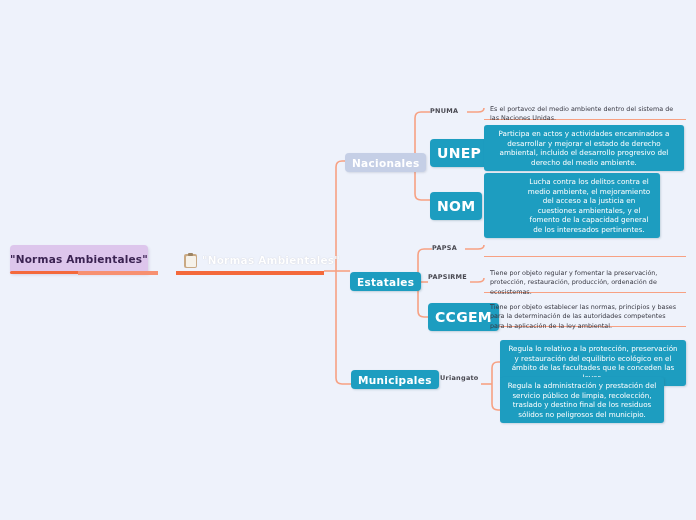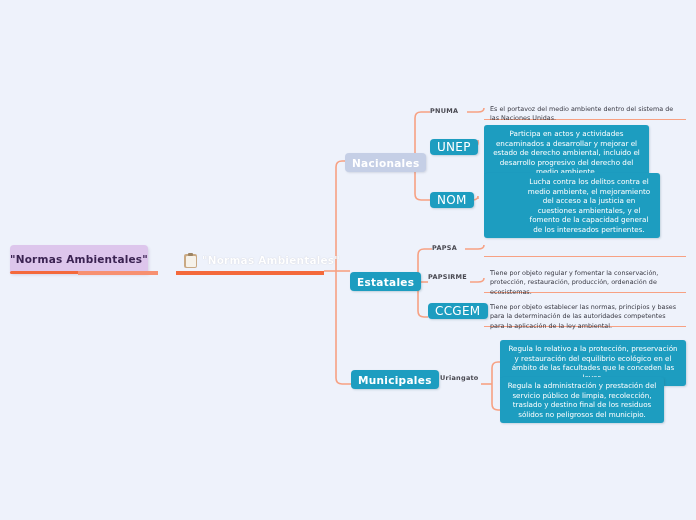--- a/index.html
+++ b/index.html
@@ -143,23 +143,23 @@
     white-space: nowrap;
   }
   .pill-l1 {
     height: 19px;
     font-size: 10.5px;
     font-weight: bold;
     letter-spacing: .3px;
     justify-content: center;
   }
   .pill-l2 {
-    height: 16px;
-    font-size: 12px;
-    font-weight: normal;
+    height: 28px;
+    font-size: 14px;
+    font-weight: bold;
     letter-spacing: .3px;
   }
 
   
   .pill-muted {
     background: #c5cfe6;
     color: #ffffff;
     box-shadow: 1px 1px 2px rgba(90,100,130,0.18);
   }
 
@@ -272,21 +272,21 @@
   <div class="node plain-label" style="left:430px; top:108px;">
     <span>PNUMA</span>
   </div>
   <div class="node leaf leaf-plain" style="left:484px; top:101px; width:202px;">
     <span>Es el portavoz del medio ambiente dentro del sistema de las Naciones Unidas.</span>
   </div>
 
   <div class="node pill pill-l2" style="left:430px; top:139px;">
     <span>UNEP</span>
   </div>
-  <div class="node leaf leaf-filled" style="left:484px; top:125px; width:165px;">
+  <div class="node leaf leaf-filled" style="left:484px; top:125px; width:200px;">
     <span>Participa en actos y actividades encaminados a desarrollar y mejorar el estado de derecho ambiental, incluido el desarrollo progresivo del derecho del medio ambiente.</span>
   </div>
 
   <div class="node pill pill-l2" style="left:430px; top:192px;">
     <span>NOM</span>
   </div>
   <div class="node leaf leaf-filled" style="left:484px; top:173px; width:176px;padding-left:40px;">
     <span>Lucha contra los delitos contra el medio ambiente, el mejoramiento del acceso a la justicia en cuestiones ambientales, y el fomento de la capacidad general de los interesados pertinentes.</span>
   </div>
 
@@ -295,21 +295,21 @@
   </div>
 
   <div class="node plain-label" style="left:432px; top:245px;">
     <span>PAPSA</span>
   </div>
 
   <div class="node plain-label" style="left:428px; top:274px;">
     <span>PAPSIRME</span>
   </div>
   <div class="node leaf leaf-plain" style="left:484px; top:265px; width:202px;">
-    <span>Tiene por objeto regular y fomentar la conservación, protección, restauración, producción, ordenación de ecosistemas.</span>
+    <span>Tiene por objeto regular y fomentar la preservación, protección, restauración, producción, ordenación de ecosistemas.</span>
   </div>
 
   <div class="node pill pill-l2" style="left:428px; top:303px;">
     <span>CCGEM</span>
   </div>
   <div class="node leaf leaf-plain" style="left:484px; top:299px; width:202px;">
     <span>Tiene por objeto establecer las normas, principios y bases para la determinación de las autoridades competentes para la aplicación de la ley ambiental.</span>
   </div>
 
   <div class="node pill pill-l1" style="left:351px; top:370px;">

